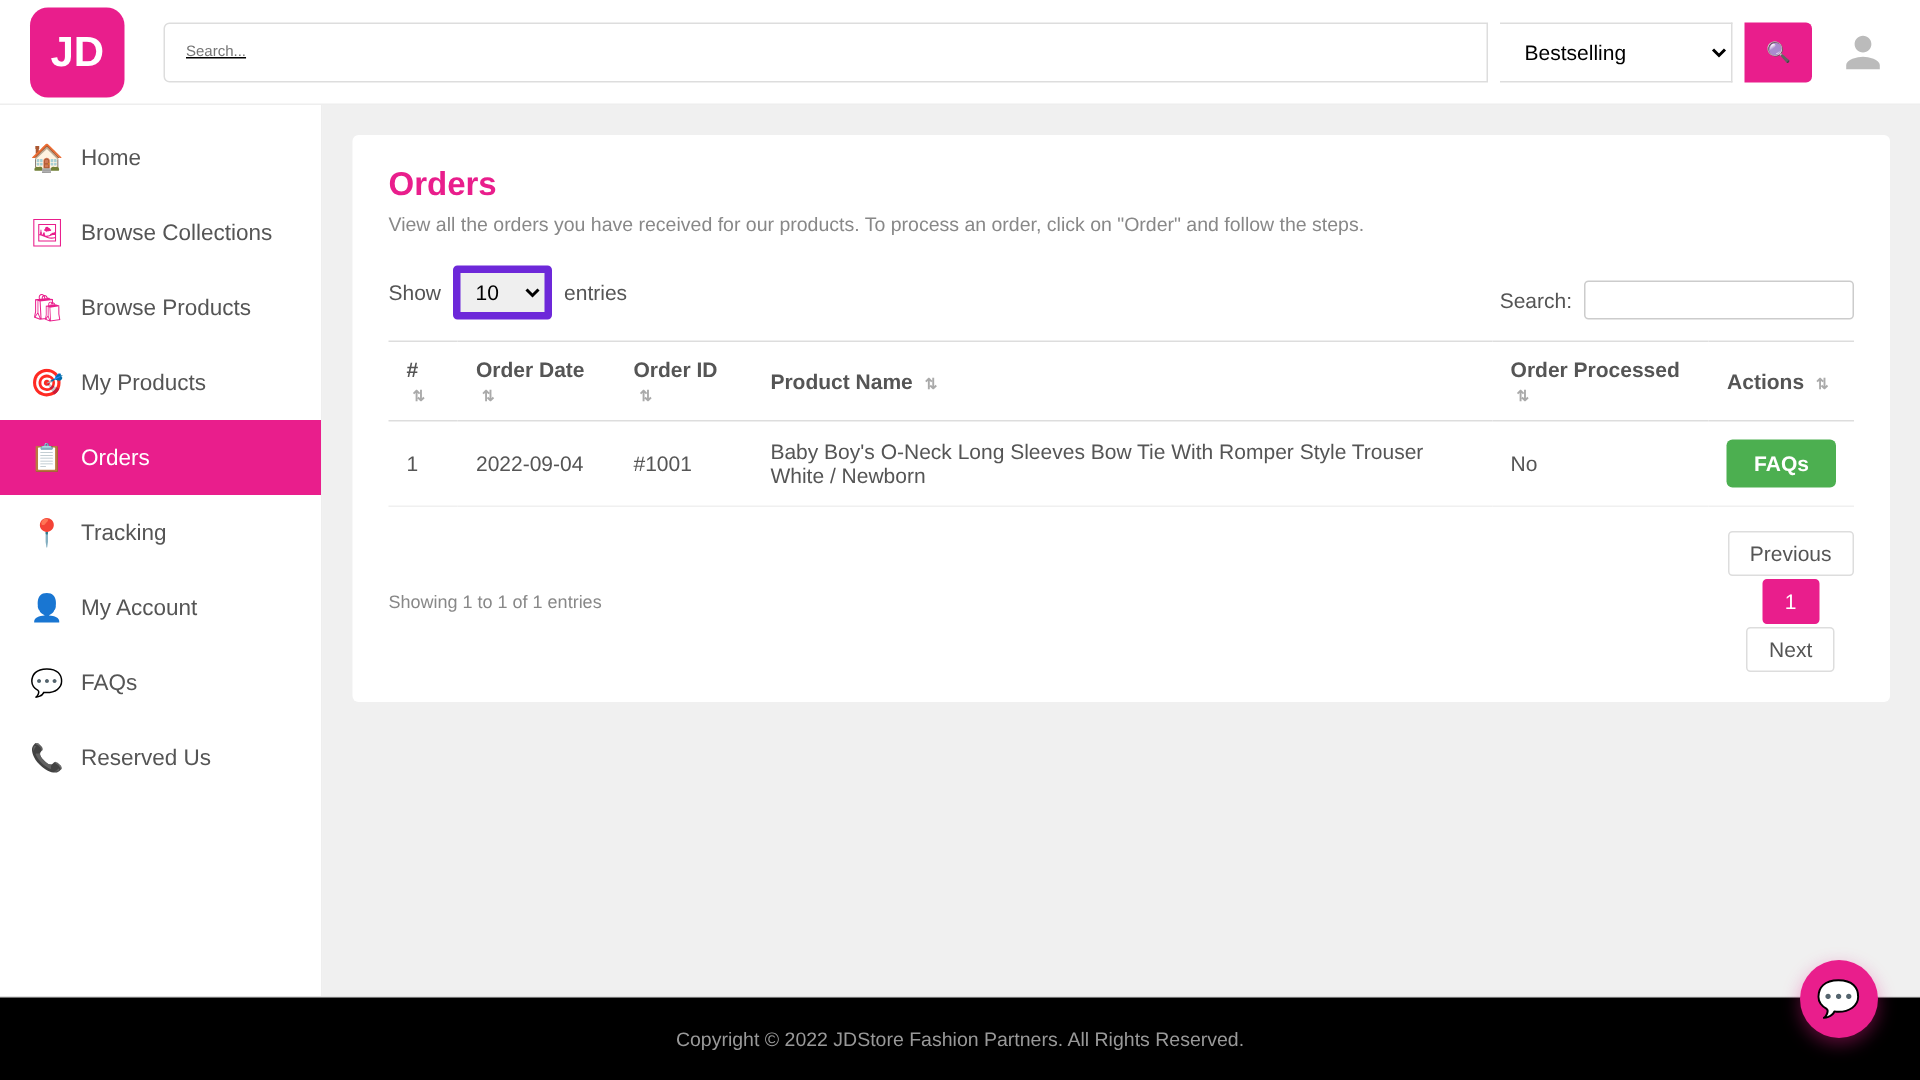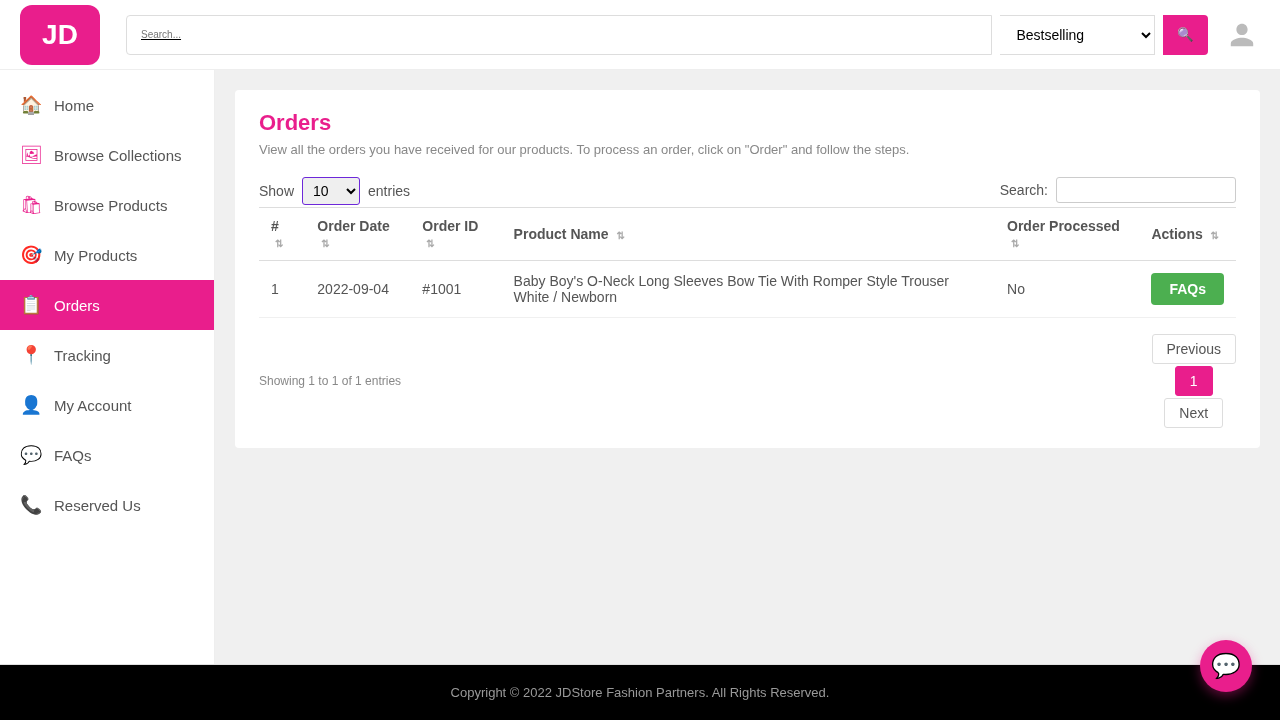--- a/index.html
+++ b/index.html
@@ -9,21 +9,21 @@
     .header {
       background: #fff;
       display: flex;
       align-items: center;
       padding: 8px 20px;
       height: 70px;
       gap: 16px;
       border-bottom: 1px solid #eee;
     }
     .logo {
-      width: 80px;
+      width: 63px;
       height: 60px;
       background: #e91e8c;
       border-radius: 12px;
       display: flex;
       align-items: center;
       justify-content: center;
       color: white;
       font-size: 28px;
       font-weight: bold;
       flex-shrink: 0;
@@ -139,34 +139,34 @@
       font-weight: bold;
       margin-bottom: 6px;
     }
     .orders-subtitle {
       color: #888;
       font-size: 13px;
       margin-bottom: 20px;
     }
     .table-controls {
       display: flex;
-      align-items: flex-start;
+      align-items: flex-end;
       justify-content: space-between;
-      margin-bottom: 2px;
+      margin-bottom: 14px;
     }
     .show-entries {
       display: flex;
       align-items: center;
       gap: 8px;
       font-size: 14px;
       color: #555;
     }
     .entries-select {
       padding: 4px 6px;
-      border: 1px solid #6d28d9;
+      border: 5px solid #6d28d9;
       border-radius: 3px;
       font-size: 14px;
     }
     .table-search {
       display: flex;
       align-items: center;
       gap: 8px;
       font-size: 14px;
       color: #555;
     }

